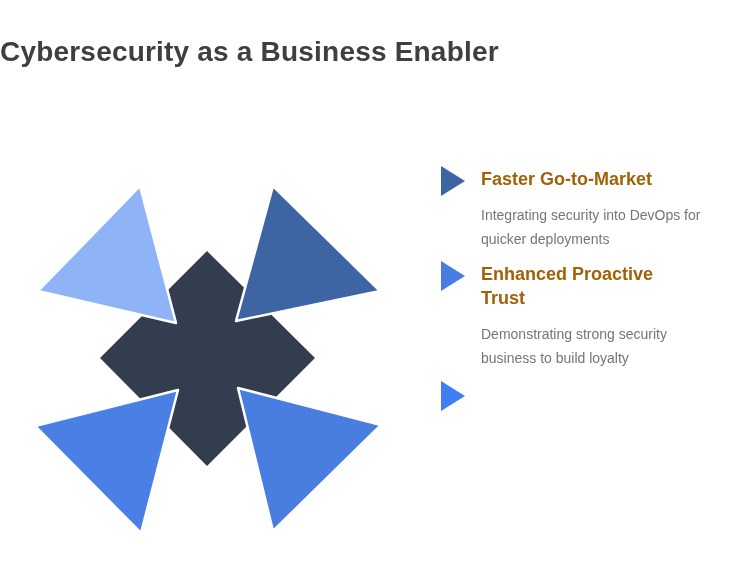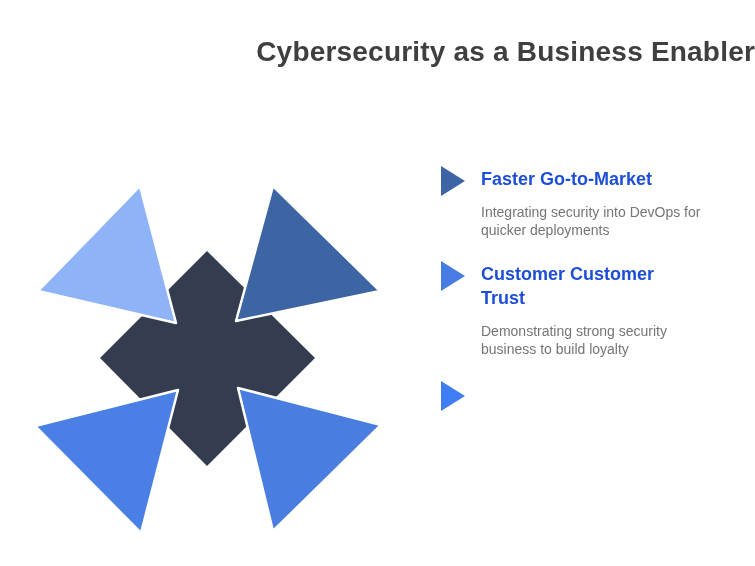--- a/index.html
+++ b/index.html
@@ -14,21 +14,21 @@
     height: 566px;
     background: #ffffff;
     overflow: hidden;
   }
   .title {
     position: absolute;
     top: 36px;
     left: 0;
     width: 100%;
     margin: 0;
-    text-align: right;
+    text-align: left;
     font-size: 28px;
     font-weight: 700;
     color: #3f3f3f;
     letter-spacing: 0.2px;
   }
   .diagram {
     position: absolute;
     left: 18px;
     top: 148px;
     width: 400px;
@@ -53,27 +53,27 @@
   }
   .item .txt {
     margin-left: 16px;
     padding-top: 1px;
   }
   .item h2 {
     margin: 0;
     font-size: 18px;
     line-height: 24px;
     font-weight: 700;
-    color: #1d4ed8;
+    color: #a16207;
     white-space: pre-line;
   }
   .item p {
     margin: 12px 0 0 0;
     font-size: 14px;
-    line-height: 18px;
+    line-height: 24px;
     color: #757575;
     white-space: pre-line;
     max-width: 248px;
   }
   .item-1 { top: 166px; }
   .item-2 { top: 261px; }
   .item-3 { top: 381px; }
   .item-4 { top: 480px; }
 </style>
 </head>
@@ -100,21 +100,21 @@
       <p>Integrating security into DevOps for
 quicker deployments</p>
     </div>
   </div>
 
   <div class="item item-2">
     <svg class="marker" viewBox="0 0 24 30" aria-hidden="true">
       <polygon points="0,0 24,15 0,30" fill="#477CE2"></polygon>
     </svg>
     <div class="txt">
-      <h2>Customer Customer
+      <h2>Enhanced Proactive
 Trust</h2>
       <p>Demonstrating strong security
 business to build loyalty</p>
     </div>
   </div>
 
   <div class="item item-3">
     <svg class="marker" viewBox="0 0 24 30" aria-hidden="true">
       <polygon points="0,0 24,15 0,30" fill="#3F7DF2"></polygon>
     </svg>

